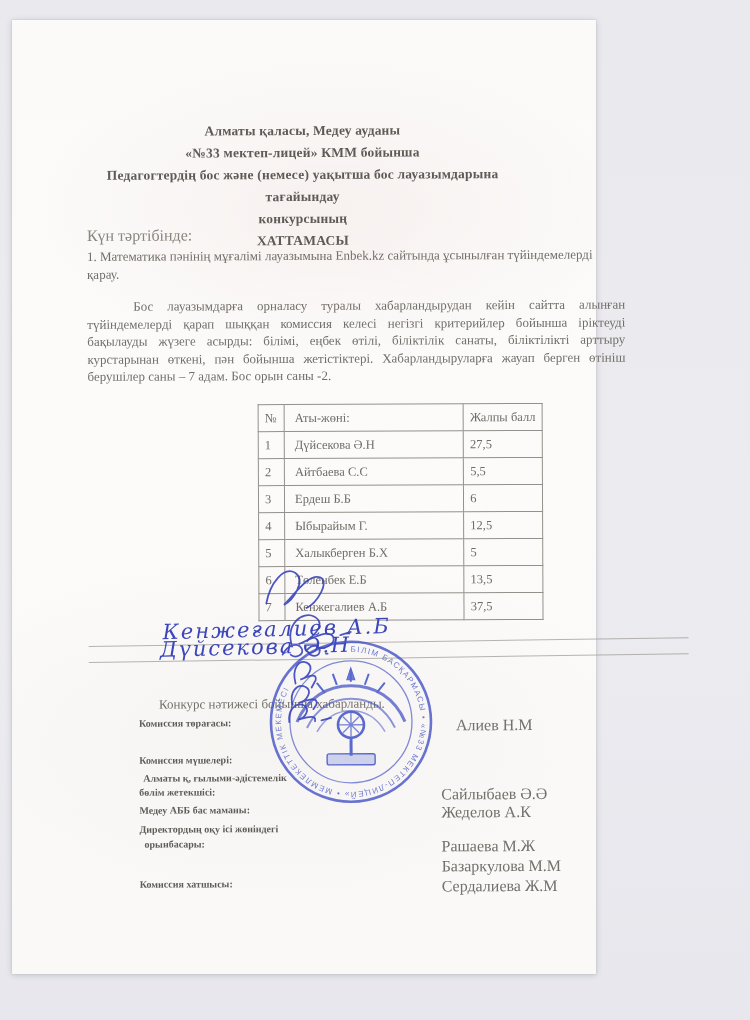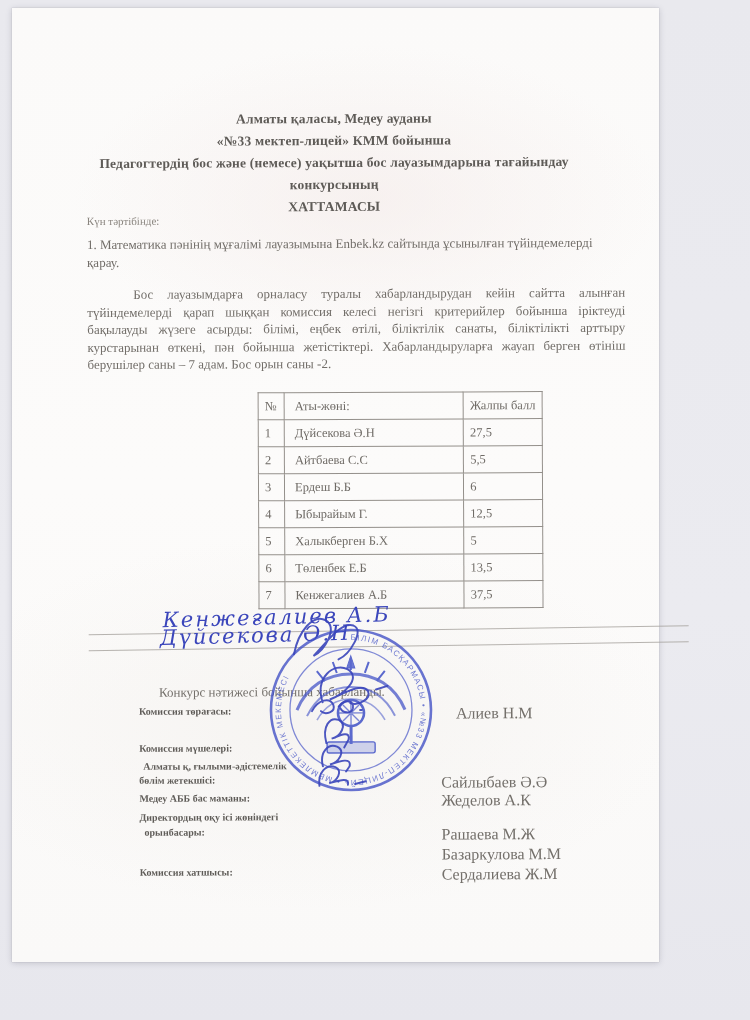--- a/index.html
+++ b/index.html
@@ -3,34 +3,34 @@
 <meta charset="utf-8">
 <style>
   * { margin:0; padding:0; box-sizing:border-box; }
   html,body { width:750px; height:1020px; }
   body {
     font-family: "Liberation Serif", "DejaVu Serif", serif;
     background: linear-gradient(180deg,#e9e9ee 0%,#ebebf0 60%,#e7e7ed 100%);
     position:relative; overflow:hidden;
   }
   .paper {
-    position:absolute; left:12px; top:8px; width:647px; height:954px;
+    position:absolute; left:12px; top:20px; width:584px; height:954px;
     background:
       radial-gradient(420px 220px at 55% 20%, rgba(243,233,231,.55), transparent 70%),
       radial-gradient(520px 260px at 45% 75%, rgba(241,238,234,.5), transparent 72%),
       linear-gradient(180deg,#fbfaf9,#fcfbfa 50%,#faf9f8);
     box-shadow: 0 1px 6px rgba(60,60,80,.22), 0 0 1px rgba(60,60,80,.3);
   }
   .doc { position:absolute; inset:0; transform:rotate(-0.25deg); color:#6f6b66; }
   .hdr {
     position:absolute; left:60px; right:60px; top:100px; text-align:center;
     font-weight:bold; font-size:13.5px; line-height:22px; color:#5e5b57;
     letter-spacing:.2px;
   }
-  .agenda-title { position:absolute; left:76px; top:206px; font-size:11px; color:#8a857f; }
+  .agenda-title { position:absolute; left:76px; top:206px; font-size:16px; color:#8a857f; }
   .agenda-item  { position:absolute; left:76px; top:227px; width:540px; font-size:13px; line-height:18px; color:#726e69; }
   .para {
     position:absolute; left:76px; top:277px; width:538px;
     font-size:13px; line-height:17.6px; text-indent:46px; color:#726e69;
     text-align:justify;
   }
   table.scores {
     position:absolute; left:246px; top:384px; width:285px;
     border-collapse:collapse; font-size:12.5px; color:#6f6b66;
   }

